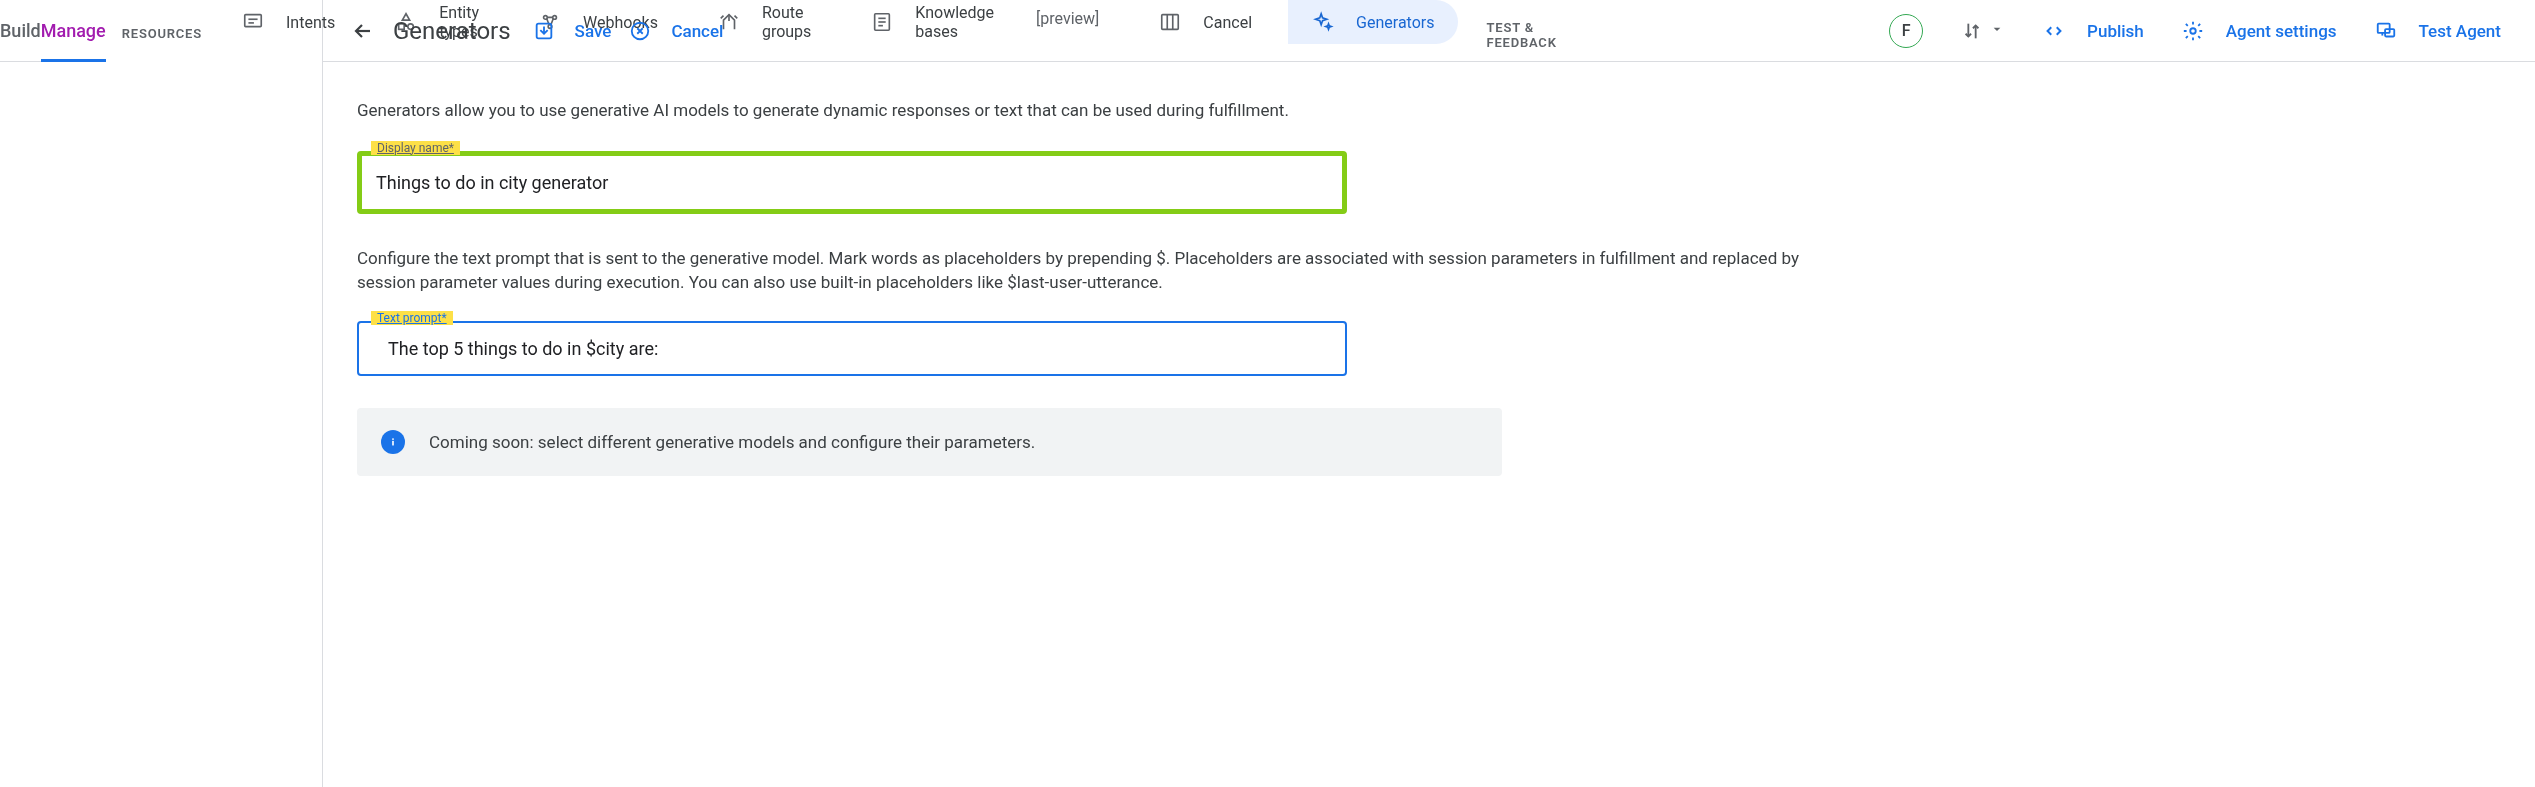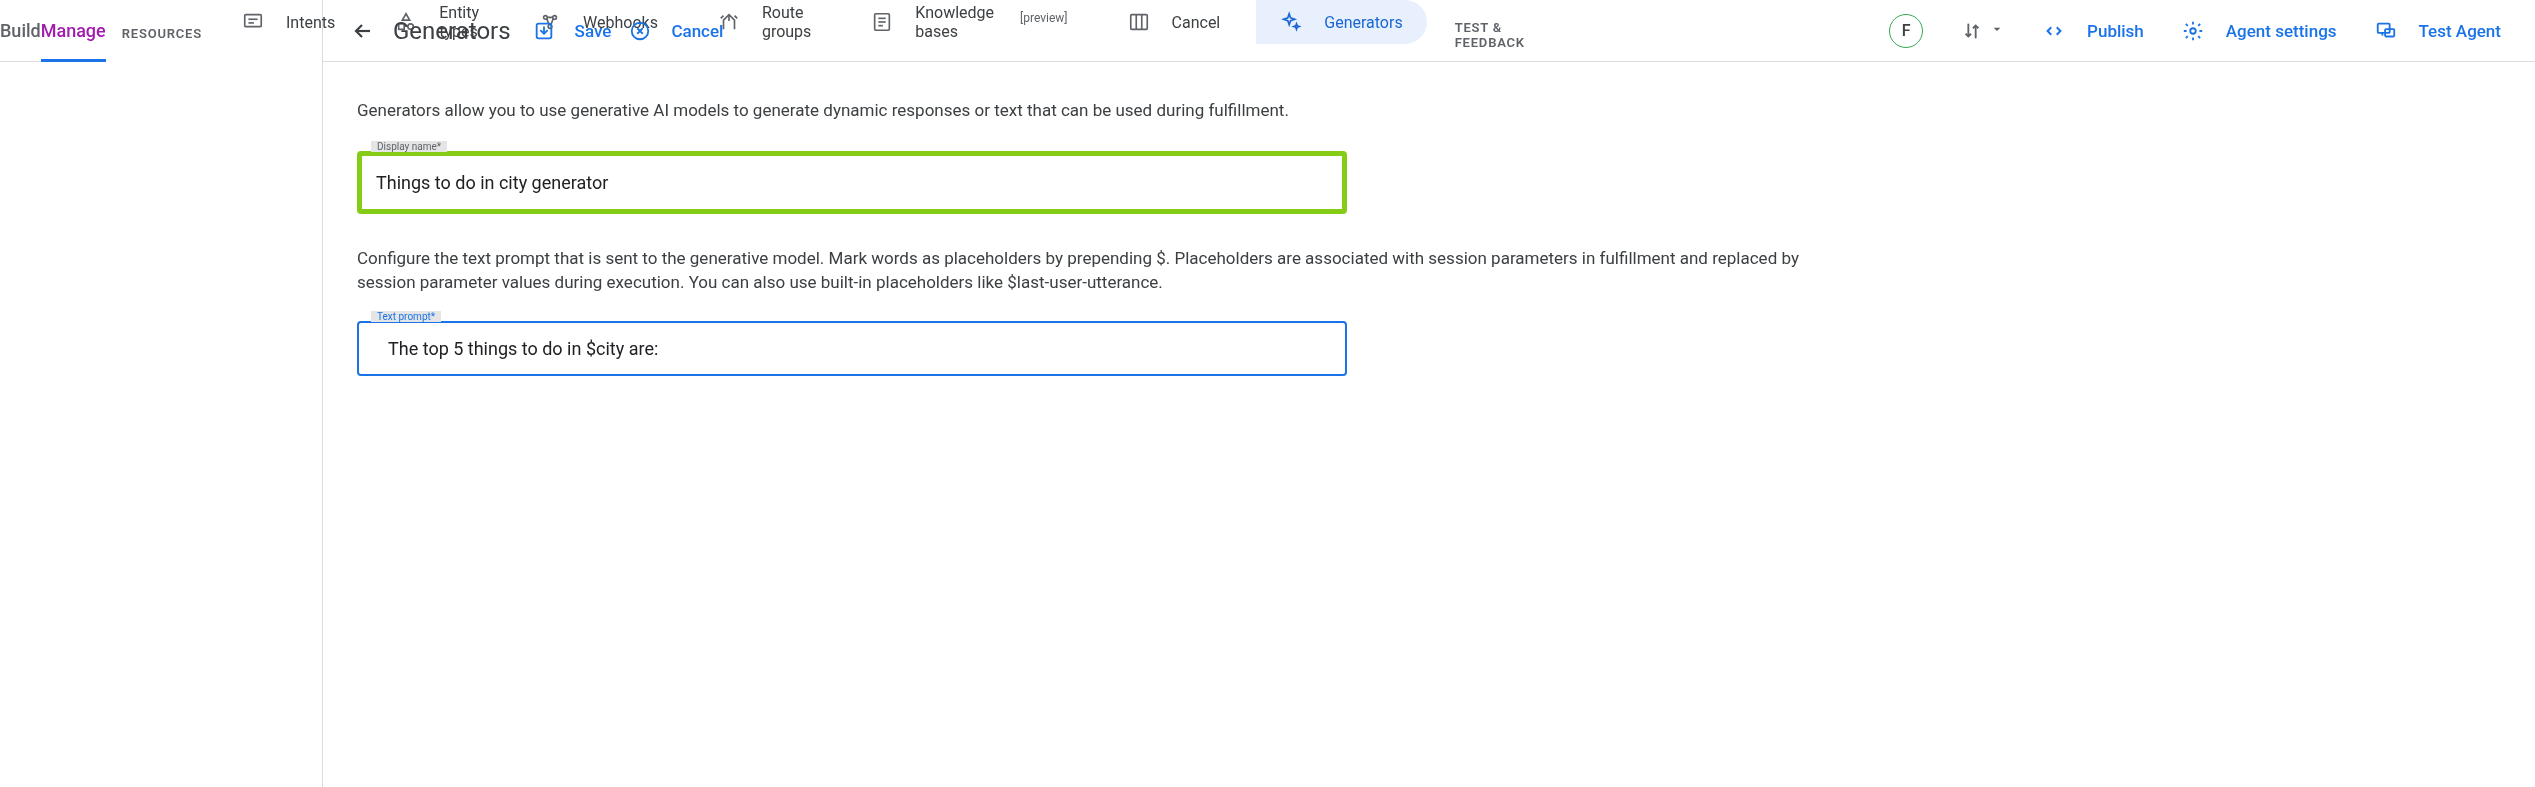--- a/index.html
+++ b/index.html
@@ -79,23 +79,23 @@
     align-items:center;
     justify-content:center;
     flex-shrink:0;
   }
   .nav-item .icon svg { width: 22px; height: 22px; }
   .nav-item.active .icon svg path,
   .nav-item.active .icon svg rect,
   .nav-item.active .icon svg circle,
   .nav-item.active .icon svg line { stroke: #1967d2; }
   .nav-item .badge {
-    font-size: 12px;
+    font-size: 16px;
     color: #5f6368;
-    margin-left: 4px;
+    margin-left: 20px;
     position: relative;
     top:-4px;
   }
   .sidebar .divider { height:1px; background:#dadce0; margin-top:10px; }
   .section-header.tf { padding-top:20px; }
 
   
   .main {
     flex: 1;
     display: flex;
@@ -158,24 +158,25 @@
     margin-bottom: 28px;
   }
   .field {
     position: relative;
     margin-bottom: 32px;
     width: 990px;
   }
   .field-label {
     position:absolute;
     top:-10px; left:14px;
-    background:#e5e5e5;
+    background:#fde047;
     padding:0 6px;
-    font-size:10px;
+    font-size:12px;
     color:#5f6368;
+    text-decoration:underline;
   }
   .field.focused .field-label { color:#1a73e8; }
   .field input, .field textarea {
     width:100%;
     border:5px solid #84cc16;
     border-radius:4px;
     padding: 16px 14px;
     font-size:18px;
     font-family:inherit;
     color:#202124;
@@ -370,15 +371,24 @@
         <input type="text" value="Things to do in city generator" style="">
       </div>
 
       <p class="desc" style="margin-bottom:26px;">Configure the text prompt that is sent to the generative model. Mark words as placeholders by prepending $. Placeholders are associated with session parameters in fulfillment and replaced by session parameter values during execution. You can also use built-in placeholders like $last-user-utterance.</p>
 
       <div class="field focused">
         <span class="field-label">Text prompt*</span>
         <input type="text" value="The top 5 things to do in $city are:" style="">
       </div>
 
+      <div class="info-banner">
+        <span class="info-icon">
+          <svg viewBox="0 0 24 24" fill="#fff">
+              <circle cx="12" cy="7" r="1.6"></circle>
+              <rect x="10.6" y="10" width="2.8" height="8" rx="1"></rect>
+            </svg>
+        </span>
+        <span class="msg">Coming soon: select different generative models and configure their parameters.</span>
+      </div>
     </div>
   </div>
 </div>
 
 </body></html>

